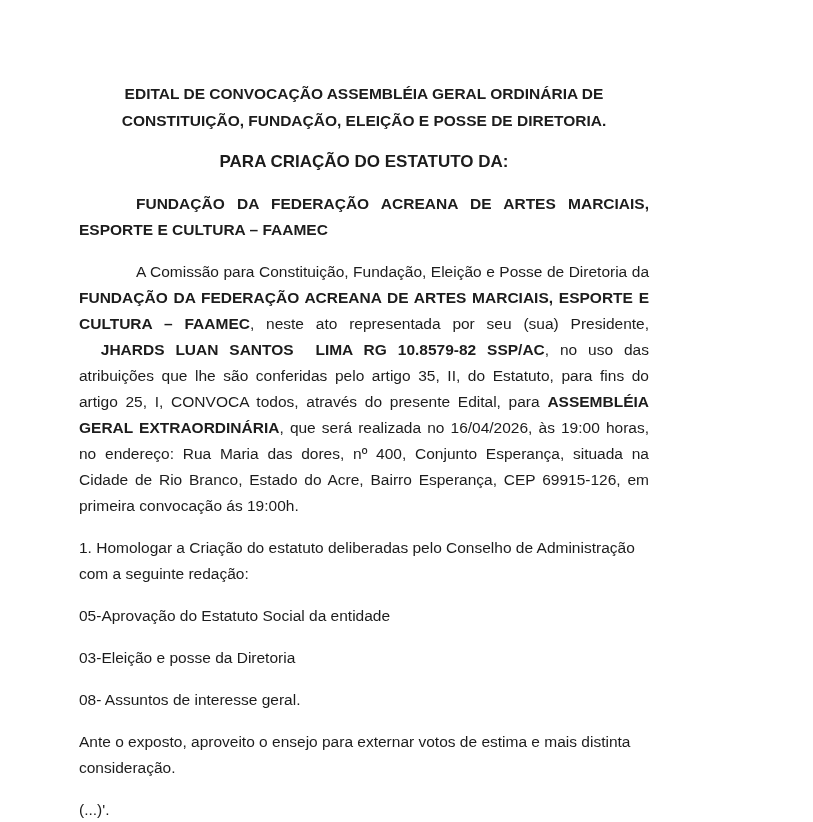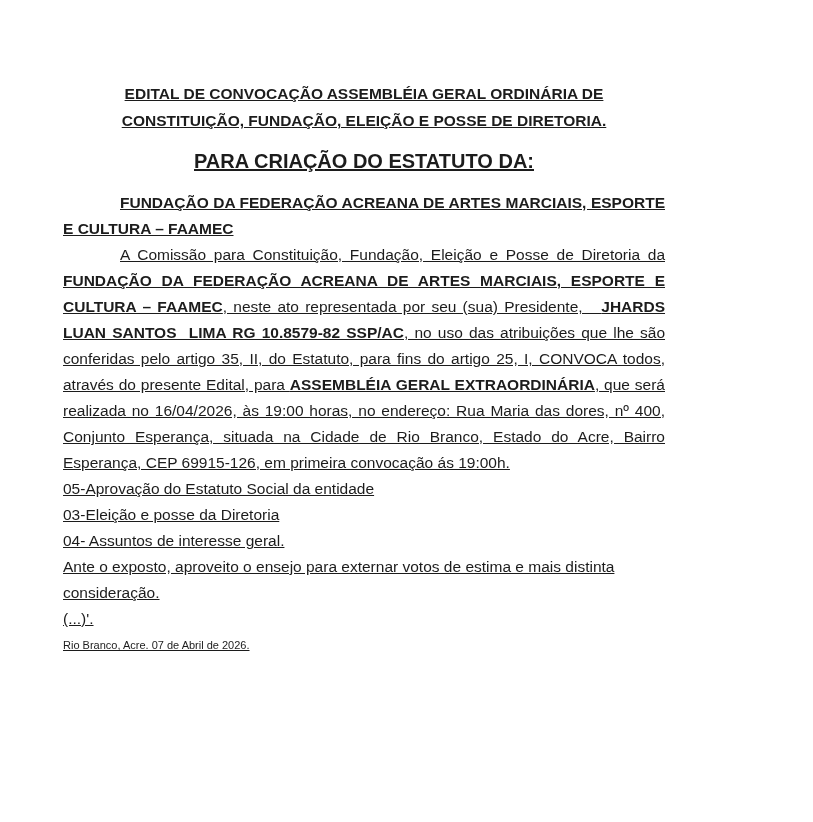--- a/index.html
+++ b/index.html
@@ -9,38 +9,37 @@
     height: 822px;
     background: #ffffff;
     color: #1c1c1c;
     font-family: "Liberation Sans", sans-serif;
     overflow: hidden;
   }
   .page {
     width: 727px;
     height: 822px;
     padding: 80px 62px 0 63px;
-    text-decoration: underline;
   }
   .doc-title {
     margin: 0 0 14px 0;
     font-size: 15.5px;
     line-height: 27px;
     font-weight: bold;
     text-align: center;
   }
   .doc-subtitle {
     margin: 0 0 15px 0;
-    font-size: 20px;
+    font-size: 17px;
     line-height: 27px;
     font-weight: bold;
     text-align: center;
   }
   .para {
-    margin: 0;
+    margin: 16px;
     font-size: 15.5px;
     line-height: 26px;
   }
   .justify { text-align: justify; }
   .indent  { text-indent: 57px; }
   .bold    { font-weight: bold; }
   .date-line {
     margin: 0 0 0 0;
     font-size: 11px;
     line-height: 27px;
@@ -52,21 +51,22 @@
 <body>
 
 <div class="page">
   <p class="doc-title">EDITAL DE CONVOCAÇÃO ASSEMBLÉIA GERAL ORDINÁRIA DE CONSTITUIÇÃO, FUNDAÇÃO, ELEIÇÃO E POSSE DE DIRETORIA.</p>
 
   <p class="doc-subtitle">PARA CRIAÇÃO DO ESTATUTO DA:</p>
 
   <div>
       <p class="para justify indent bold"><b>FUNDAÇÃO DA FEDERAÇÃO ACREANA DE ARTES MARCIAIS, ESPORTE E CULTURA – FAAMEC</b></p>
       <p class="para justify indent"><span>A Comissão para Constituição, Fundação, Eleição e Posse de Diretoria da </span><b>FUNDAÇÃO DA FEDERAÇÃO ACREANA DE ARTES MARCIAIS, ESPORTE E CULTURA – FAAMEC</b><span>, neste ato representada por seu (sua) Presidente, &nbsp;&nbsp;</span><b>JHARDS LUAN SANTOS &nbsp;LIMA RG 10.8579-82 SSP/AC</b><span>, no uso das atribuições que lhe são conferidas pelo artigo 35, II, do Estatuto, para fins do artigo 25, I, CONVOCA todos, através do presente Edital, para </span><b>ASSEMBLÉIA GERAL EXTRAORDINÁRIA</b><span>, que será realizada no 16/04/2026, às 19:00 horas, no endereço: Rua Maria das dores, nº 400, Conjunto Esperança, situada na Cidade de Rio Branco, Estado do Acre, Bairro Esperança, CEP 69915-126, em primeira convocação ás 19:00h.</span></p>
+      <p class="para"><span>1. Homologar a Criação do estatuto deliberadas pelo Conselho de Administração com a seguinte redação:</span></p>
       <p class="para"><span>05-Aprovação do Estatuto Social da entidade</span></p>
       <p class="para"><span>03-Eleição e posse da Diretoria</span></p>
-      <p class="para"><span>04- Assuntos de interesse geral.</span></p>
+      <p class="para"><span>08- Assuntos de interesse geral.</span></p>
       <p class="para"><span>Ante o exposto, aproveito o ensejo para externar votos de estima e mais distinta consideração.</span></p>
       <p class="para"><span>(...)'.</span></p>
     </div>
 
   <p class="date-line">Rio Branco, Acre. 07 de Abril de 2026.</p>
 </div>
 
 </body></html>

